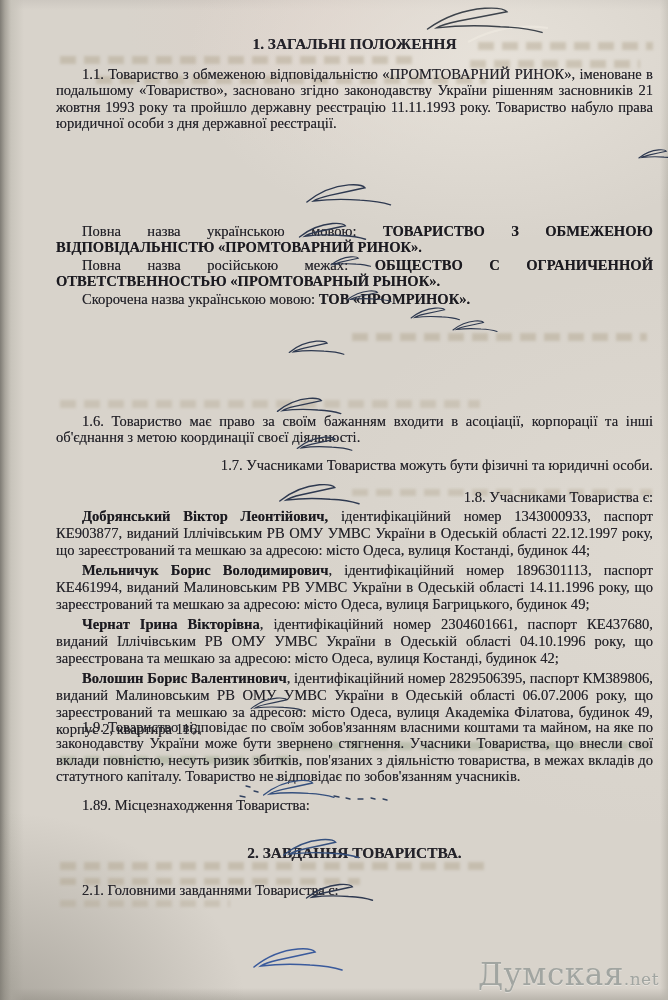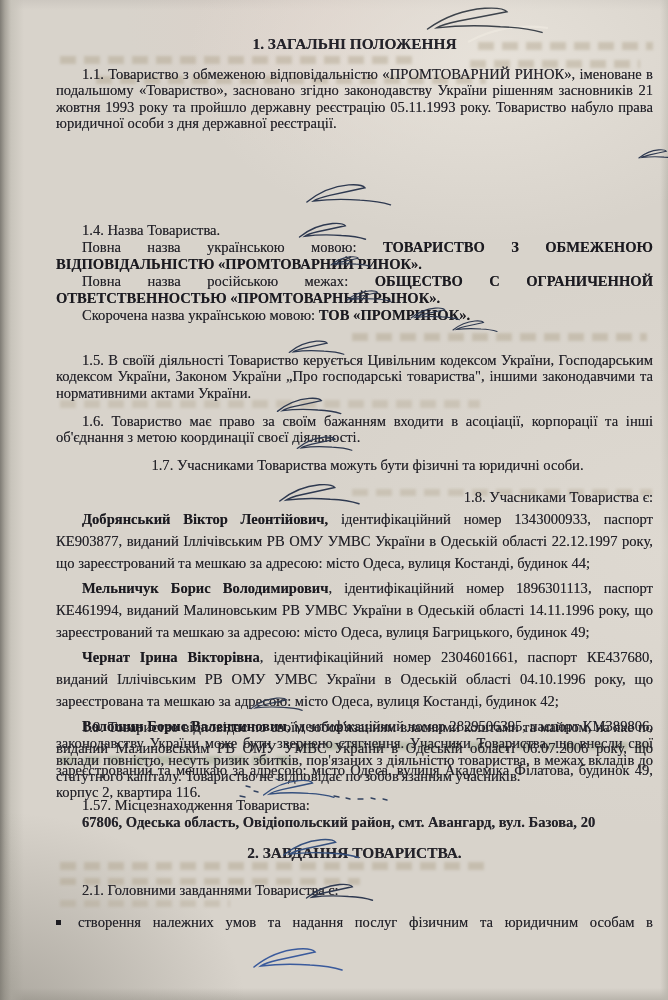--- a/index.html
+++ b/index.html
@@ -29,24 +29,24 @@
   .h1{top:36px;}
   .c11{top:66px;}
   .c12{top:139px;}
   .c13{top:196px;text-align:left;}
   .g14{top:222px;}
   .g14 p{margin:0;text-indent:26px;}
   .g14 .fullname{text-align:justify;margin-top:1px;}
   .g14 .shortname{text-align:left;margin-top:1px;}
   .c15{top:352px;}
   .c16{top:413px;}
-  .c17{top:457px;text-align:center;}
+  .c17{top:457px;text-align:right;}
   .g18{top:489px;}
   .g18 .lead{margin:0;text-indent:26px;text-align:right;}
-  .g18 .member{margin:3px 0 0 0;text-indent:26px;text-align:justify;line-height:22px;}
+  .g18 .member{margin:3px 0 0 0;text-indent:26px;text-align:justify;line-height:17px;}
   .c19{top:719px;}
   .c110{top:797px;text-align:left;}
   .addr{top:814px;text-align:left;font-weight:bold;}
   .h2{top:845px;}
   .c21{top:882px;text-align:left;}
   .task{top:914px;display:flex;gap:17px;text-indent:0;}
   .bullet{flex:0 0 auto;width:5px;height:5px;background:#1d1c21;margin-top:6px;}
   .task-text{flex:1;text-align:justify;text-align-last:justify;}
   b{color:#1b1a20;}
   
@@ -77,52 +77,45 @@
   <div class="ghost tan" style="left:60px;top:400px;width:420px;opacity:0.3;"></div>
   <div class="ghost tan" style="left:352px;top:489px;width:300px;height:7px;opacity:0.32;"></div>
   <div class="ghost green" style="left:300px;top:742px;width:350px;"></div>
   <div class="ghost green" style="left:60px;top:756px;width:230px;"></div>
   <div class="ghost tan" style="left:60px;top:862px;width:430px;"></div>
   <div class="ghost tan" style="left:60px;top:878px;width:300px;height:7px;"></div>
   <div class="ghost tan" style="left:60px;top:900px;width:170px;height:7px;opacity:0.3;"></div>
 
   <h1 class="heading h1">1. ЗАГАЛЬНІ ПОЛОЖЕННЯ</h1>
 
-  <p class="clause c11">1.1. Товариство з обмеженою відповідальністю «ПРОМТОВАРНИЙ РИНОК», іменоване в подальшому «Товариство», засновано згідно законодавству України рішенням засновників 21 жовтня 1993 року та пройшло державну реєстрацію 05.11.1993 року. Товариство набуло права юридичної особи з дня державної реєстрації.</p>
+  <p class="clause c11">1.1. Товариство з обмеженою відповідальністю «ПРОМТОВАРНИЙ РИНОК», іменоване в подальшому «Товариство», засновано згідно законодавству України рішенням засновників 21 жовтня 1993 року та пройшло державну реєстрацію 11.11.1993 року. Товариство набуло права юридичної особи з дня державної реєстрації.</p>
 
   <div class="clause-group g14">
-    <p>1.4. Назва Товариства.</p>
     <p class="fullname"><span>Повна назва українською мовою: </span><b>ТОВАРИСТВО З ОБМЕЖЕНОЮ ВІДПОВІДАЛЬНІСТЮ «ПРОМТОВАРНИЙ РИНОК».</b></p>
     <p class="fullname"><span>Повна назва російською межах: </span><b>ОБЩЕСТВО С ОГРАНИЧЕННОЙ ОТВЕТСТВЕННОСТЬЮ «ПРОМТОВАРНЫЙ РЫНОК».</b></p>
     <p class="shortname"><span>Скорочена назва українською мовою: </span><b>ТОВ «ПРОМРИНОК».</b></p>
   </div>
 
-  <p class="clause c15">1.5. В своїй діяльності Товариство керується Цивільним кодексом України, Господарським кодексом України, Законом України „Про господарські товариства", іншими законодавчими та нормативними актами України.</p>
   <p class="clause c16">1.6. Товариство має право за своїм бажанням входити в асоціації, корпорації та інші об'єднання з метою координації своєї діяльності.</p>
   <p class="clause c17">1.7. Учасниками Товариства можуть бути фізичні та юридичні особи.</p>
 
   <div class="clause-group g18">
     <p class="lead">1.8. Учасниками Товариства є:</p>
     <p class="member"><b>Добрянський Віктор Леонтійович,</b><span> ідентифікаційний номер 1343000933, паспорт КЕ903877, виданий Іллічівським РВ ОМУ УМВС України в Одеській області 22.12.1997 року, що зареєстрований та мешкаю за адресою: місто Одеса, вулиця Костанді, будинок 44;</span></p>
     <p class="member"><b>Мельничук Борис Володимирович</b><span>, ідентифікаційний номер 1896301113, паспорт КЕ461994, виданий Малиновським РВ УМВС України в Одеській області 14.11.1996 року, що зареєстрований та мешкаю за адресою: місто Одеса, вулиця Багрицького, будинок 49;</span></p>
     <p class="member"><b>Чернат Ірина Вікторівна</b><span>, ідентифікаційний номер 2304601661, паспорт КЕ437680, виданий Іллічівським РВ ОМУ УМВС України в Одеській області 04.10.1996 року, що зареєстрована та мешкаю за адресою: місто Одеса, вулиця Костанді, будинок 42;</span></p>
     <p class="member"><b>Волошин Борис Валентинович</b><span>, ідентифікаційний номер 2829506395, паспорт КМ389806, виданий Малиновським РВ ОМУ УМВС України в Одеській області 06.07.2006 року, що зареєстрований та мешкаю за адресою: місто Одеса, вулиця Академіка Філатова, будинок 49, корпус 2, квартира 116.</span></p>
   </div>
 
   <p class="clause c19">1.9. Товариство відповідає по своїм зобов'язанням власними коштами та майном, на яке по законодавству України може бути звернено стягнення. Учасники Товариства, що внесли свої вклади повністю, несуть ризик збитків, пов'язаних з діяльністю товариства, в межах вкладів до статутного капіталу. Товариство не відповідає по зобов'язанням учасників.</p>
-  <p class="clause c110">1.57. Місцезнаходження Товариства:</p>
-  <p class="clause addr">67806, Одеська область, Овідіопольский район, смт. Авангард, вул. Базова, 20</p>
+  <p class="clause c110">1.89. Місцезнаходження Товариства:</p>
 
   <h2 class="heading h2">2. ЗАВДАННЯ ТОВАРИСТВА.</h2>
   <p class="clause c21">2.1. Головними завданнями Товариства є:</p>
 
-  <div class="clause task">
-    <span class="bullet"></span>
-    <span class="task-text">створення належних умов та надання послуг фізичним та юридичним особам в</span>
-  </div>
 
   <svg class="marks" width="668" height="1000" viewBox="0 0 668 1000">
     <defs>
       <path id="zf" d="M2,20 Q22,4 46,2 Q60,1 63,5 Q45,9 26,13 Q13,16 9,19 Q32,16 58,18 Q78,19 90,23" fill="none" stroke-linecap="round"></path>
     </defs>
     <path d="M468,42 Q505,22 548,28" stroke="#ece7df" stroke-width="2.2" fill="none" opacity="0.8"></path>
     <use href="#zf" transform="translate(425,6) scale(1.30,1.15)" stroke="#3d434b" stroke-width="1.2"></use>
     <use href="#zf" transform="translate(305,183) scale(0.95)" stroke="#2e3950" stroke-width="1.5"></use>
     <use href="#zf" transform="translate(638,149) scale(0.45)" stroke="#2e3950" stroke-width="2.4"></use>
     <use href="#zf" transform="translate(298,222) scale(0.75)" stroke="#2e3950" stroke-width="1.8"></use>
@@ -135,14 +128,17 @@
     <use href="#zf" transform="translate(296,436) scale(0.62)" stroke="#2e3950" stroke-width="2.0"></use>
     <use href="#zf" transform="translate(278,483) scale(0.90)" stroke="#2e3950" stroke-width="1.6"></use>
     <use href="#zf" transform="translate(250,697) scale(0.58)" stroke="#2e3950" stroke-width="2.0"></use>
     <use href="#zf" transform="translate(262,779) scale(0.80)" stroke="#35507e" stroke-width="1.7"></use>
     <path d="M246,786 l4,1 M254,791 l4,1 M240,796 l5,1 M276,779 l3,1 M334,796 l5,1 M346,798 l4,1 M358,799 l5,0 M371,798 l4,1 M383,799 l4,1" stroke="#31415f" stroke-width="1.3" fill="none" stroke-linecap="round"></path>
     <use href="#zf" transform="translate(282,838) scale(0.85)" stroke="#35507e" stroke-width="1.7"></use>
     <use href="#zf" transform="translate(305,883) scale(0.75)" stroke="#2e3950" stroke-width="1.8"></use>
     <use href="#zf" transform="translate(252,947) scale(1.00)" stroke="#3a5a9c" stroke-width="1.6"></use>
   </svg>
 
+  <div class="watermark">
+    <span class="wm-main">Думская</span><span class="wm-suffix">.net</span>
+  </div>
 
 </div>
 
 </body></html>

